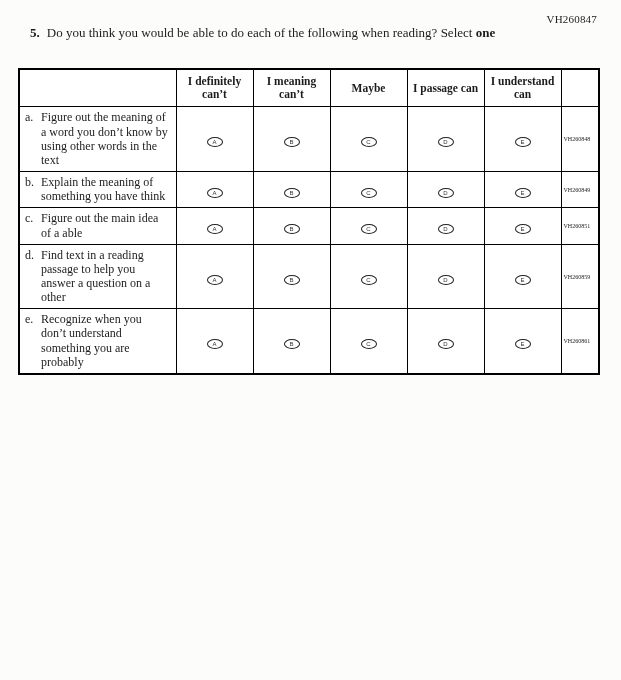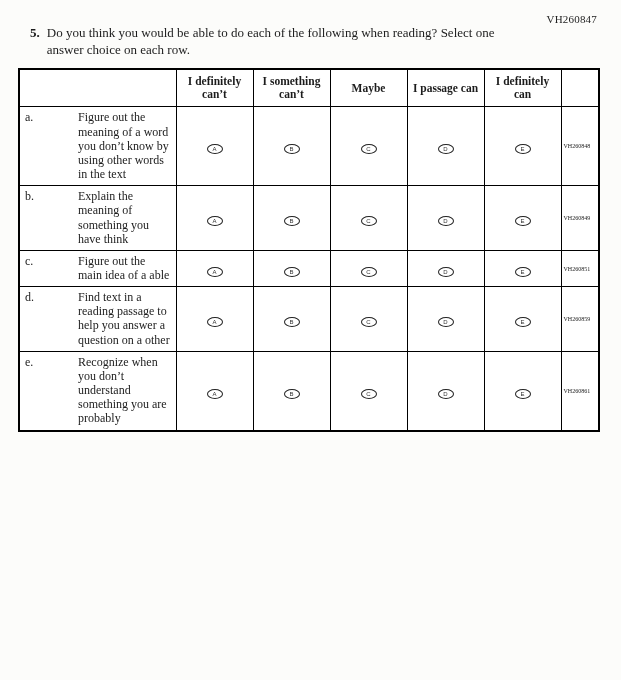--- a/index.html
+++ b/index.html
@@ -18,21 +18,21 @@
     position: absolute; top: 13px; right: 24px;
     font-size: 11px; letter-spacing: 0.2px; color: #222;
   }
   .question {
     position: absolute; top: 25px; left: 30px;
     display: flex; gap: 7px;
     font-size: 13px; line-height: 1.3;
   }
   .qnum { font-weight: bold; }
   .qtext { width: 512px; }
-  .qtext b { font-weight: normal; text-align: right; }
+  .qtext b { font-weight: bold; text-align: right; }
 
   table.survey {
     position: absolute; top: 68px; left: 18px;
     width: 580px;
     border-collapse: collapse;
     table-layout: fixed;
     background: #fff;
   }
   table.survey, table.survey th, table.survey td {
     border: 1px solid #000;
@@ -46,21 +46,21 @@
     border-bottom-width: 2px;
   }
   th.corner { border-bottom-width: 2px; }
   td.item-cell {
     vertical-align: top;
     padding: 3px 4px 4px 5px;
     font-size: 12px; line-height: 1.18;
   }
   .item-flex { display: flex; }
   .item-letter { width: 16px; flex: 0 0 16px; }
-  .item-text { flex: 1; max-width: 128px; margin-left: 37px; }
+  .item-text { flex: 1; max-width: 128px; }
   td.bubble-cell {
     text-align: center; vertical-align: middle;
     padding: 2px;
   }
   .bubble {
     display: inline-flex;
     width: 16px; height: 10px;
     border: 1px solid #222;
     border-radius: 50%;
     align-items: center; justify-content: center;
@@ -82,42 +82,41 @@
 <body>
 
 <div class="page">
 
   <div class="corner-code">VH260847</div>
 
   <div class="question">
     <span class="qnum">5.</span>
     <div class="qtext">
       <span>Do you think you would be able to do each of the following when reading? Select </span><b>one</b><br>
-      <span>answer choice on each row.</span>
     </div>
   </div>
 
   <table class="survey">
     <colgroup>
       <col style="width:157px">
       <col style="width:77px">
         <col style="width:77px">
         <col style="width:77px">
         <col style="width:77px">
         <col style="width:77px">
       <col style="width:38px">
     </colgroup>
     <thead>
       <tr>
         <th class="corner"></th>
         <th class="col-head">I definitely can’t</th>
-        <th class="col-head">I something can’t</th>
+        <th class="col-head">I meaning can’t</th>
         <th class="col-head">Maybe</th>
         <th class="col-head">I passage can</th>
-        <th class="col-head">I definitely can</th>
+        <th class="col-head">I understand can</th>
         <th class="corner"></th>
       </tr>
     </thead>
     <tbody>
 
       <tr>
         <td class="item-cell">
           <div class="item-flex">
             <span class="item-letter">a.</span>
             <span class="item-text">Figure out the meaning of a word you don’t know by using other words in the text</span>

